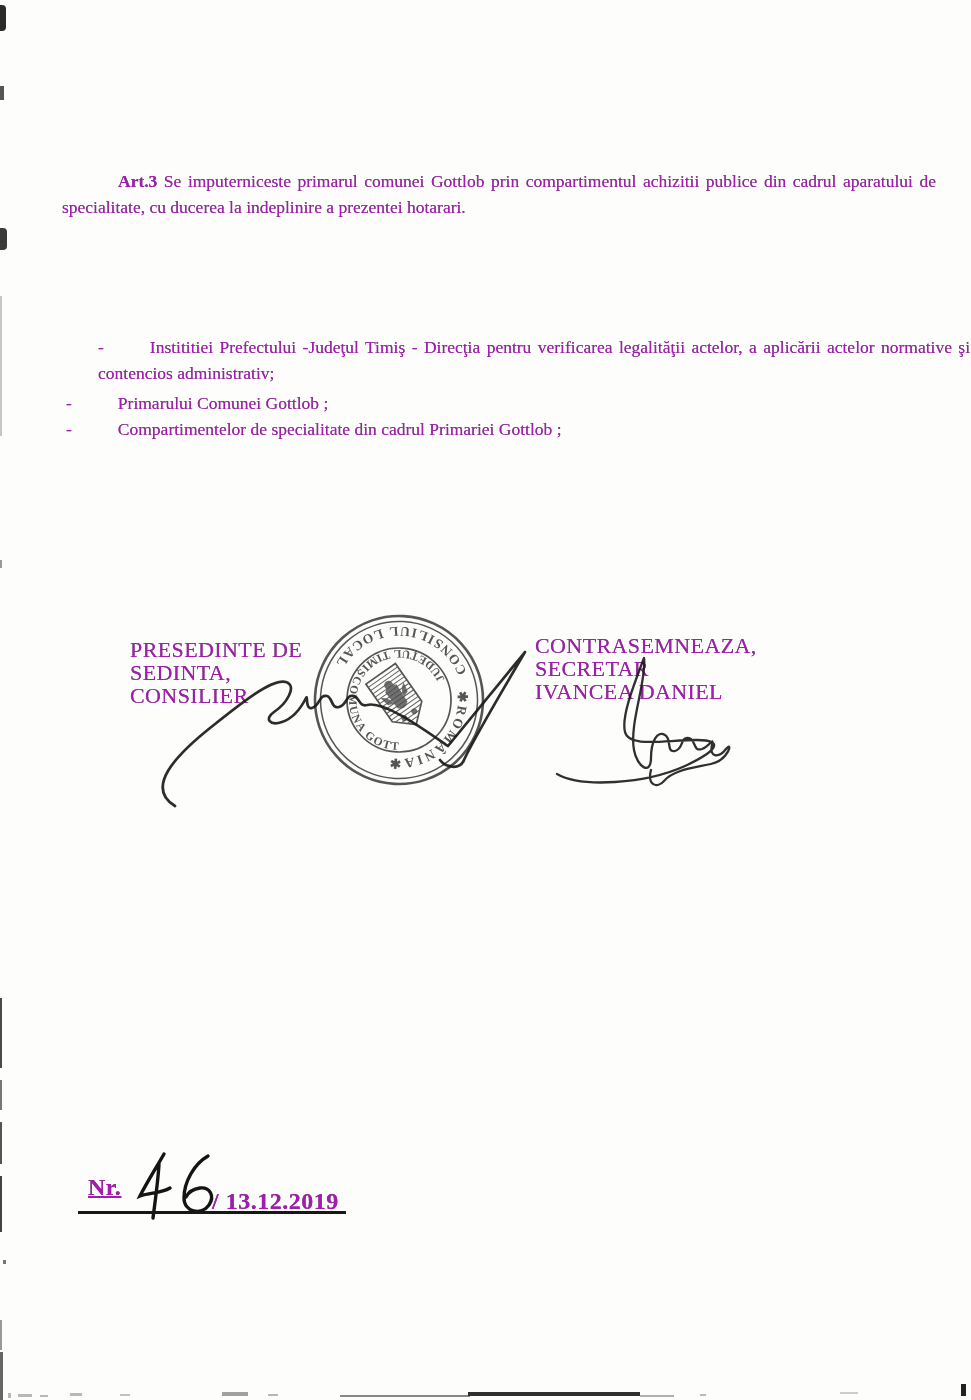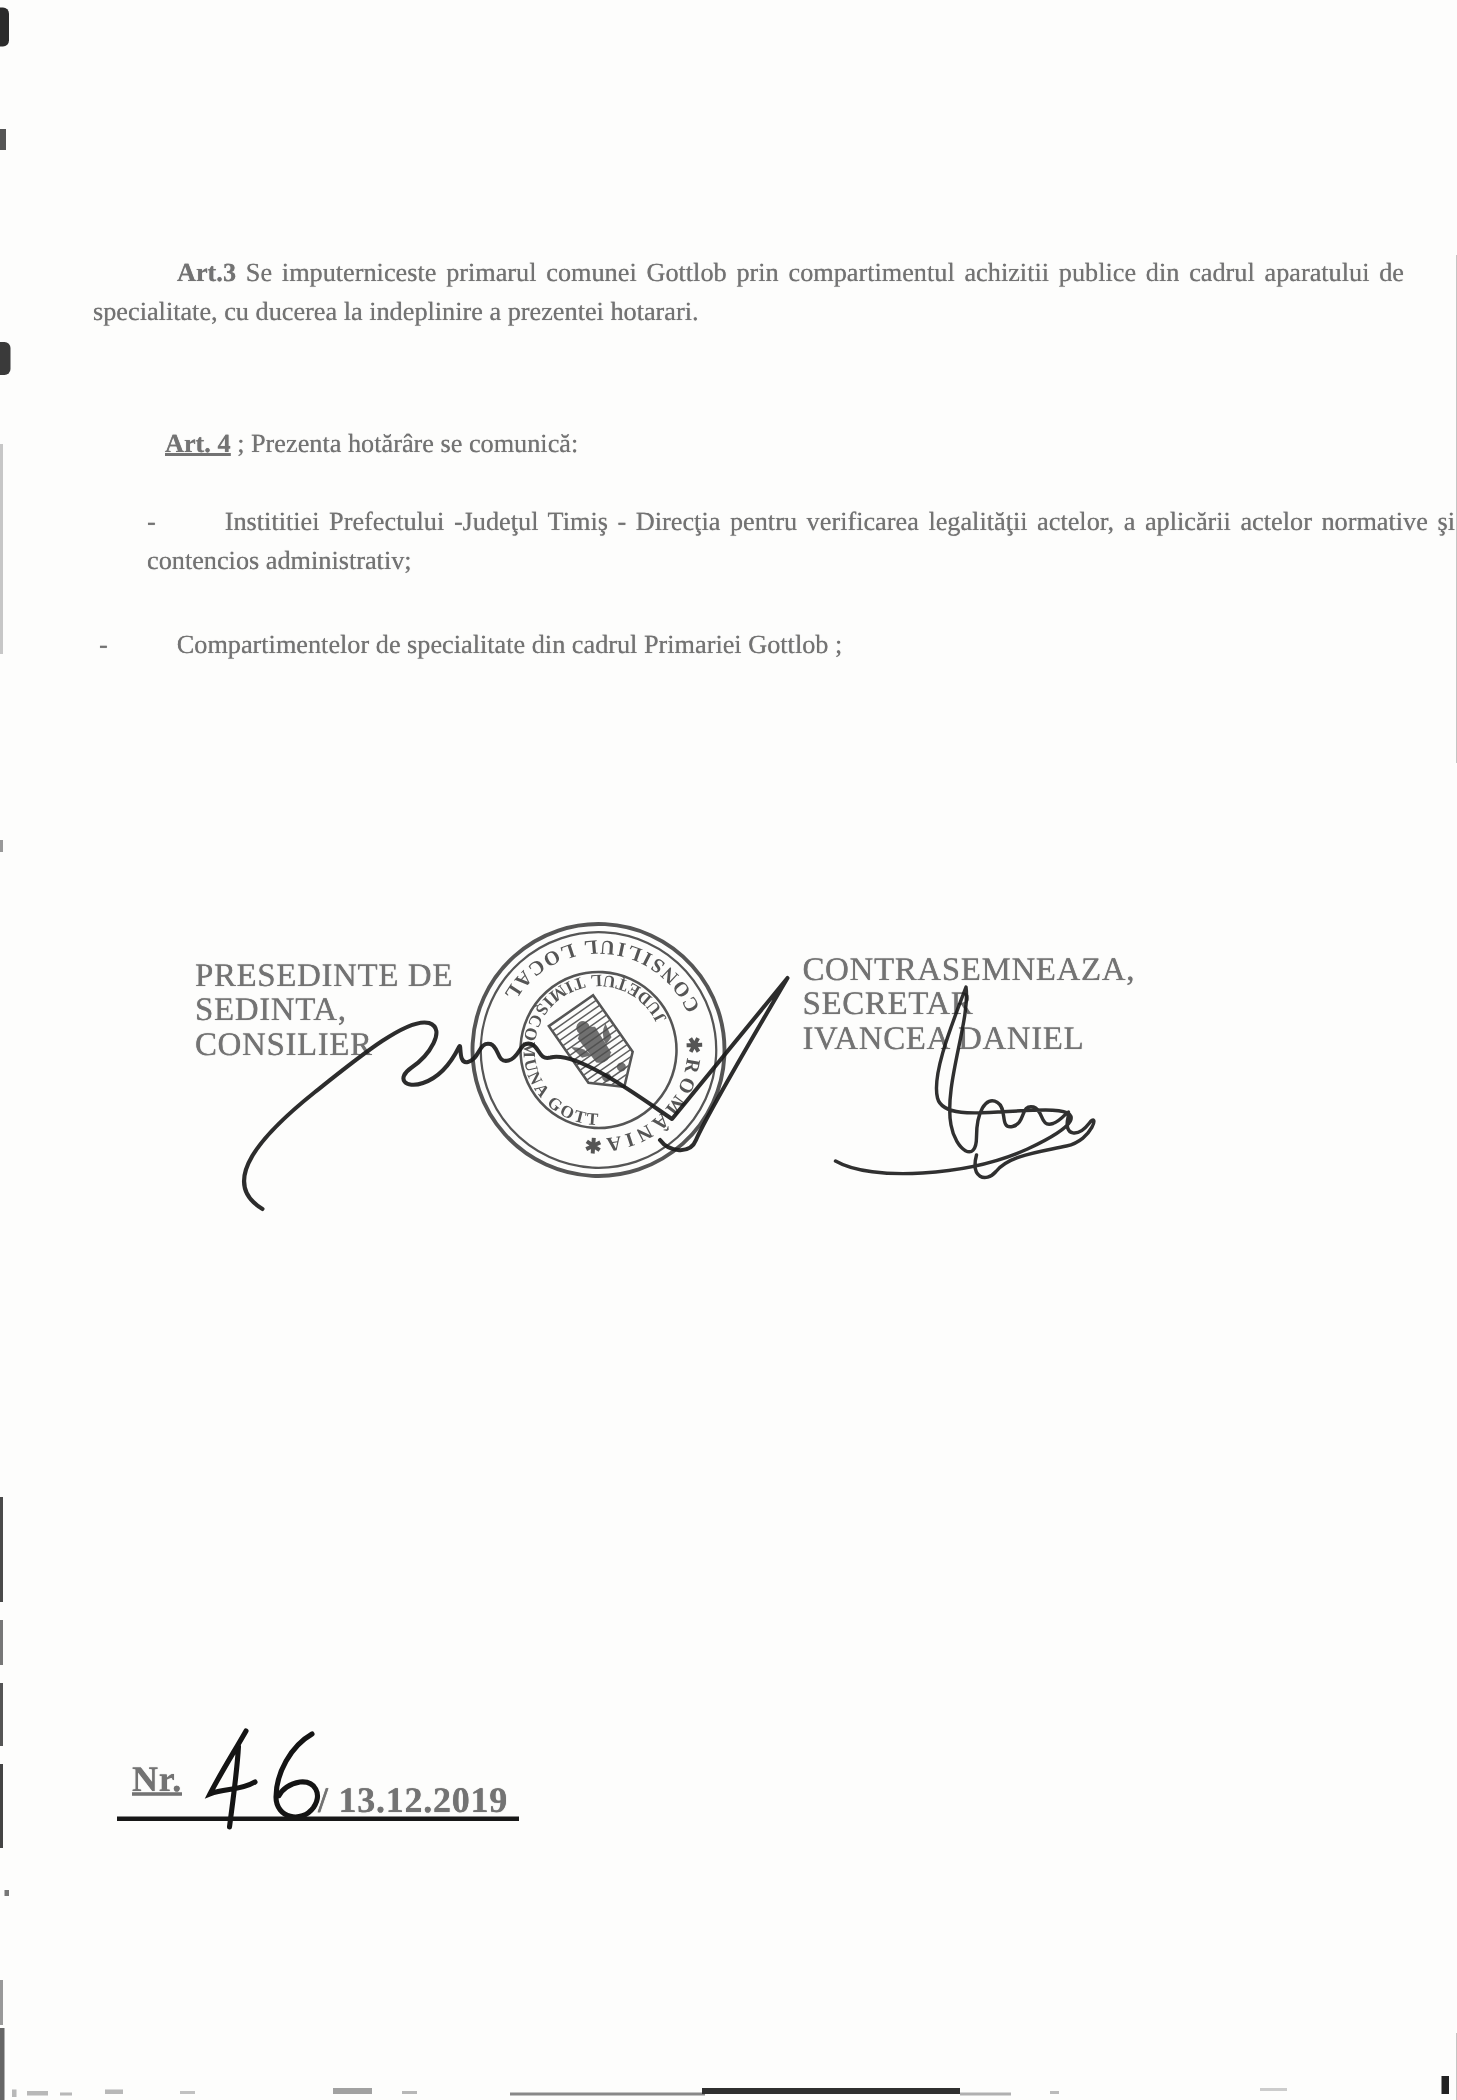--- a/index.html
+++ b/index.html
@@ -1,19 +1,19 @@
 <!DOCTYPE html>
 <html><head>
 <meta charset="utf-8">
 <style>
   html,body{margin:0;padding:0;background:#9a9a9a;}
   .page{
     position:relative;width:971px;height:1400px;margin:0 auto;
     background:#fdfdfc;overflow:hidden;
-    font-family:"Liberation Serif",serif;color:#737373;
+    font-family:"Liberation Serif",serif;color:#a21caf;
   }
   .page *{box-sizing:border-box;}
   .txt{position:absolute;font-size:17.5px;line-height:26px;
        text-shadow:0 0 .45px rgba(20,20,20,.55);}
   .just{text-align:justify;}
   .b{font-weight:bold;}
   .ul{text-decoration:underline;text-decoration-thickness:1.6px;}
   .marker-gap{display:inline-block;width:46px;}
   .sig-block{position:absolute;font-weight:normal;font-size:22px;line-height:23px;
              text-align:left;letter-spacing:.4px;
@@ -27,24 +27,24 @@
   svg{position:absolute;overflow:visible;}
   .stamp-text{font-family:"Liberation Serif",serif;font-weight:bold;fill:#383838;}
 </style>
 </head>
 <body>
 
 <div class="page">
 
   <div class="txt just" style="left:62px;top:168px;width:874px;text-indent:56px;"><span class="b">Art.3</span><span> Se imputerniceste primarul comunei Gottlob prin compartimentul achizitii publice din cadrul aparatului de specialitate, cu ducerea la indeplinire a prezentei hotarari.</span></div>
 
-  <div class="txt" style="left:110px;top:282px;"><span class="b ul">Art. 4</span><span> ; Prezenta hotărâre se comunică:</span></div>
 
   <div class="txt just" style="left:64px;top:334px;width:872px;margin-left:34px;"><span>-</span><span class="marker-gap"></span><span>Instititiei Prefectului -Judeţul Timiş - Direcţia pentru verificarea legalităţii actelor, a aplicării actelor normative şi contencios administrativ;</span></div>
 
+  <div class="txt" style="left:66px;top:390px;width:872px;"><span>-</span><span class="marker-gap"></span><span>Primarului Comunei Gottlob ;</span></div>
 
   <div class="txt" style="left:66px;top:416px;width:872px;"><span>-</span><span class="marker-gap"></span><span>Compartimentelor de specialitate din cadrul Primariei Gottlob ;</span></div>
 
 
   <div class="sig-block" style="left:130px;top:638px;width:260px;">
     <div>PRESEDINTE DE SEDINTA,</div>
     <div>CONSILIER</div>
   </div>
 
   <div class="sig-block" style="left:535px;top:634px;width:220px;">

